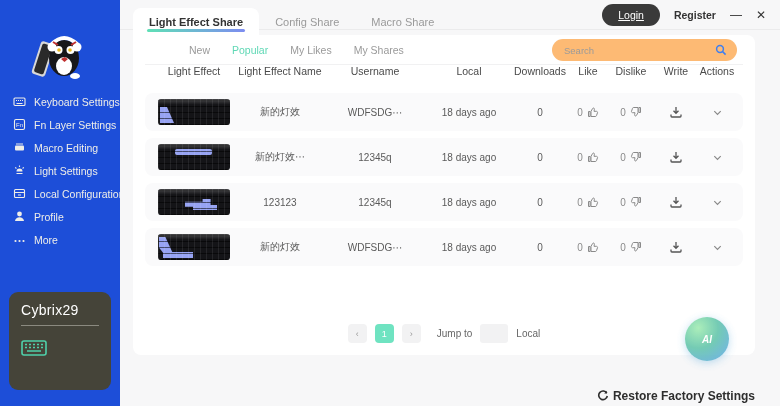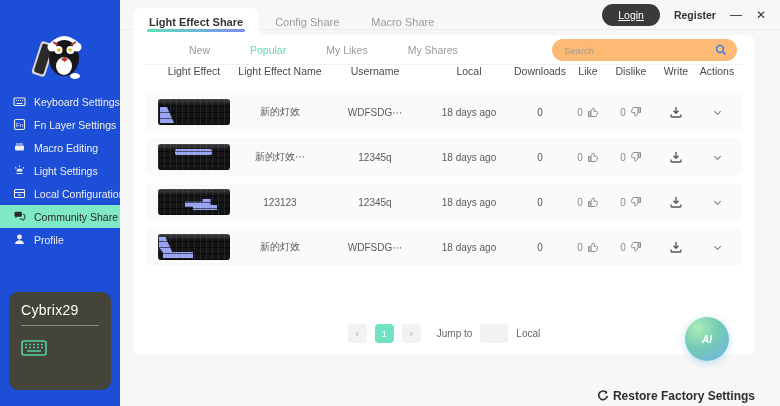--- a/index.html
+++ b/index.html
@@ -40,21 +40,21 @@
     display:flex; align-items:center; position:relative; }
   .tab.active { background:#ffffff; border-radius:8px 8px 0 0; color:#333;
     font-weight:bold; }
   .tab.active .tab-underline { position:absolute; left:14px; right:14px; bottom:3px;
     height:3px; border-radius:2px;
     background:linear-gradient(90deg,#5fe0b6,#7d8cf0); }
   .card-body { position:relative; background:#ffffff; border-radius:0 8px 8px 8px;
     height:320px; padding:0 12px; }
 
   .subtab-row { position:relative; height:30px; display:flex; align-items:center;
-    border-bottom:1px solid #f1f1f2; padding-left:44px; gap:40px; }
+    border-bottom:1px solid #f1f1f2; padding-left:44px; gap:22px; }
   .subtab { font-size:10.5px; color:#9a9a9a; }
   .subtab.active { color:#5fd8b5; }
   .search-box { position:absolute; right:6px; top:4px; width:185px; height:22px;
     background:#fdba74; border-radius:12px; display:flex; align-items:center;
     padding:0 10px 0 12px; }
   .search-box input { flex:1; border:none; background:transparent; outline:none;
     font-size:9.5px; color:#555; font-family:"Liberation Sans",sans-serif; }
   .search-box input::placeholder { color:#9a9a9a; }
 
   
@@ -166,33 +166,34 @@
         </svg>
       <span>Light Settings</span>
     </div>
     <div class="menu-item">
       <svg width="13" height="13" viewBox="0 0 13 13">
           <rect x="1.5" y="2.5" width="10" height="8" rx="1" fill="none" stroke="currentColor" stroke-width="1.1"></rect>
           <path d="M1.5 5.5h10M5 8h3" stroke="currentColor" stroke-width="1.1"></path>
         </svg>
       <span>Local Configuration</span>
     </div>
-    <div class="menu-item active">
-      <svg width="13" height="13" viewBox="0 0 13 13">
-          <path d="M1.5 3a1.2 1.2 0 0 1 1.2-1.2h5A1.2 1.2 0 0 1 8.9 3v2.6a1.2 1.2 0 0 1-1.2 1.2H4.2L2.5 8.2V6.8h0A1.2 1.2 0 0 1 1.5 5.6z" fill="currentColor"></path>
-          <path d="M10 4.5h.8a1 1 0 0 1 1 1v2.6a1 1 0 0 1-1 1v1.3l-1.6-1.3H6.8" fill="none" stroke="currentColor" stroke-width="1"></path>
-        </svg>
-      <span>Community Share</span>
-    </div>
     <div class="menu-item">
       <svg width="13" height="13" viewBox="0 0 13 13">
           <circle cx="6.5" cy="4" r="2.4" fill="currentColor"></circle>
           <path d="M2 11c.4-2.6 2.2-3.8 4.5-3.8S10.6 8.4 11 11z" fill="currentColor"></path>
         </svg>
       <span>Profile</span>
+    </div>
+    <div class="menu-item">
+      <svg width="13" height="13" viewBox="0 0 13 13">
+          <circle cx="2.5" cy="8" r="1.1" fill="currentColor"></circle>
+          <circle cx="6.5" cy="8" r="1.1" fill="currentColor"></circle>
+          <circle cx="10.5" cy="8" r="1.1" fill="currentColor"></circle>
+        </svg>
+      <span>More</span>
     </div>
   </div>
 
   <div class="device-card">
     <div class="device-name">Cybrix29</div>
     <hr class="device-rule">
     <svg width="26" height="16" viewBox="0 0 26 16">
         <rect x="1" y="1" width="24" height="14" rx="2" fill="none" stroke="#4fd1ab" stroke-width="1.6"></rect>
         <path d="M4 4.5h2M8 4.5h2M12 4.5h2M16 4.5h2M20 4.5h2M4 7.5h2M8 7.5h2M12 7.5h2M16 7.5h2M20 7.5h2M6 11h14" stroke="#4fd1ab" stroke-width="1.4"></path>
       </svg>

